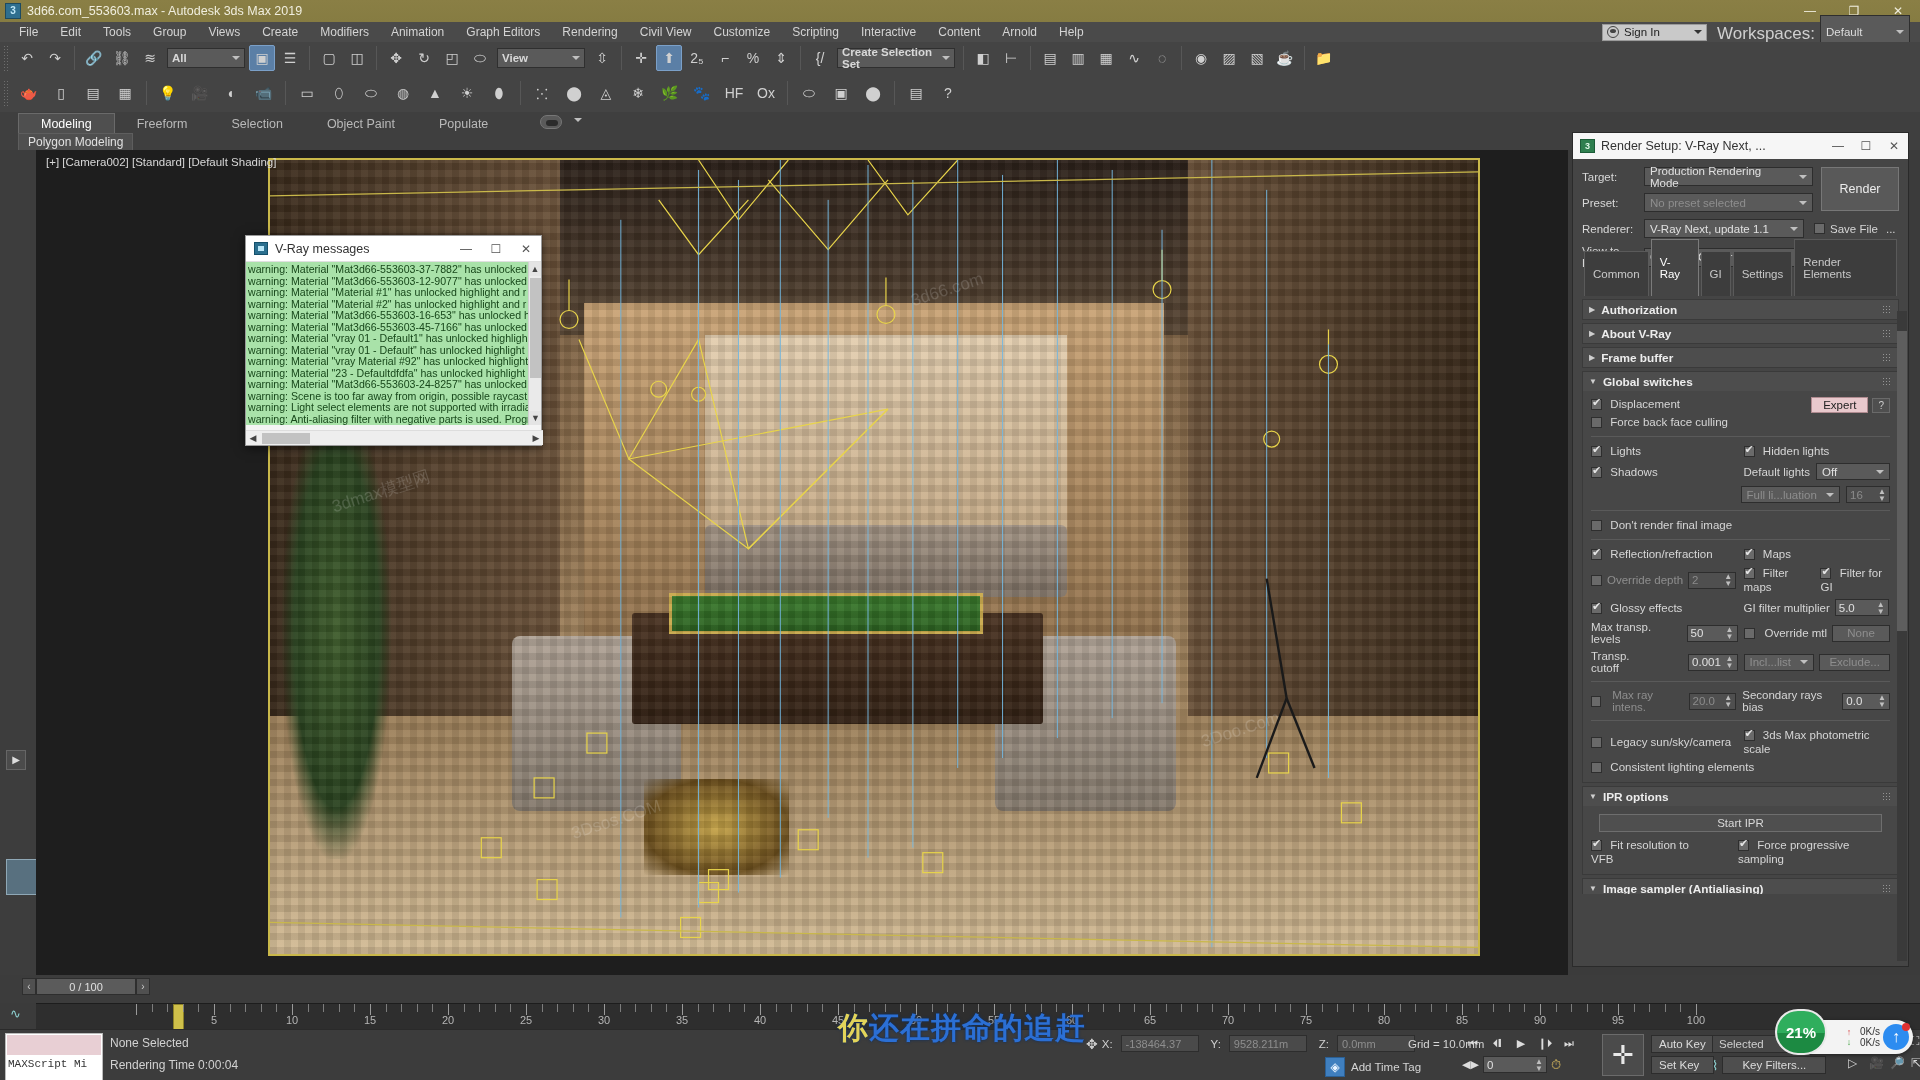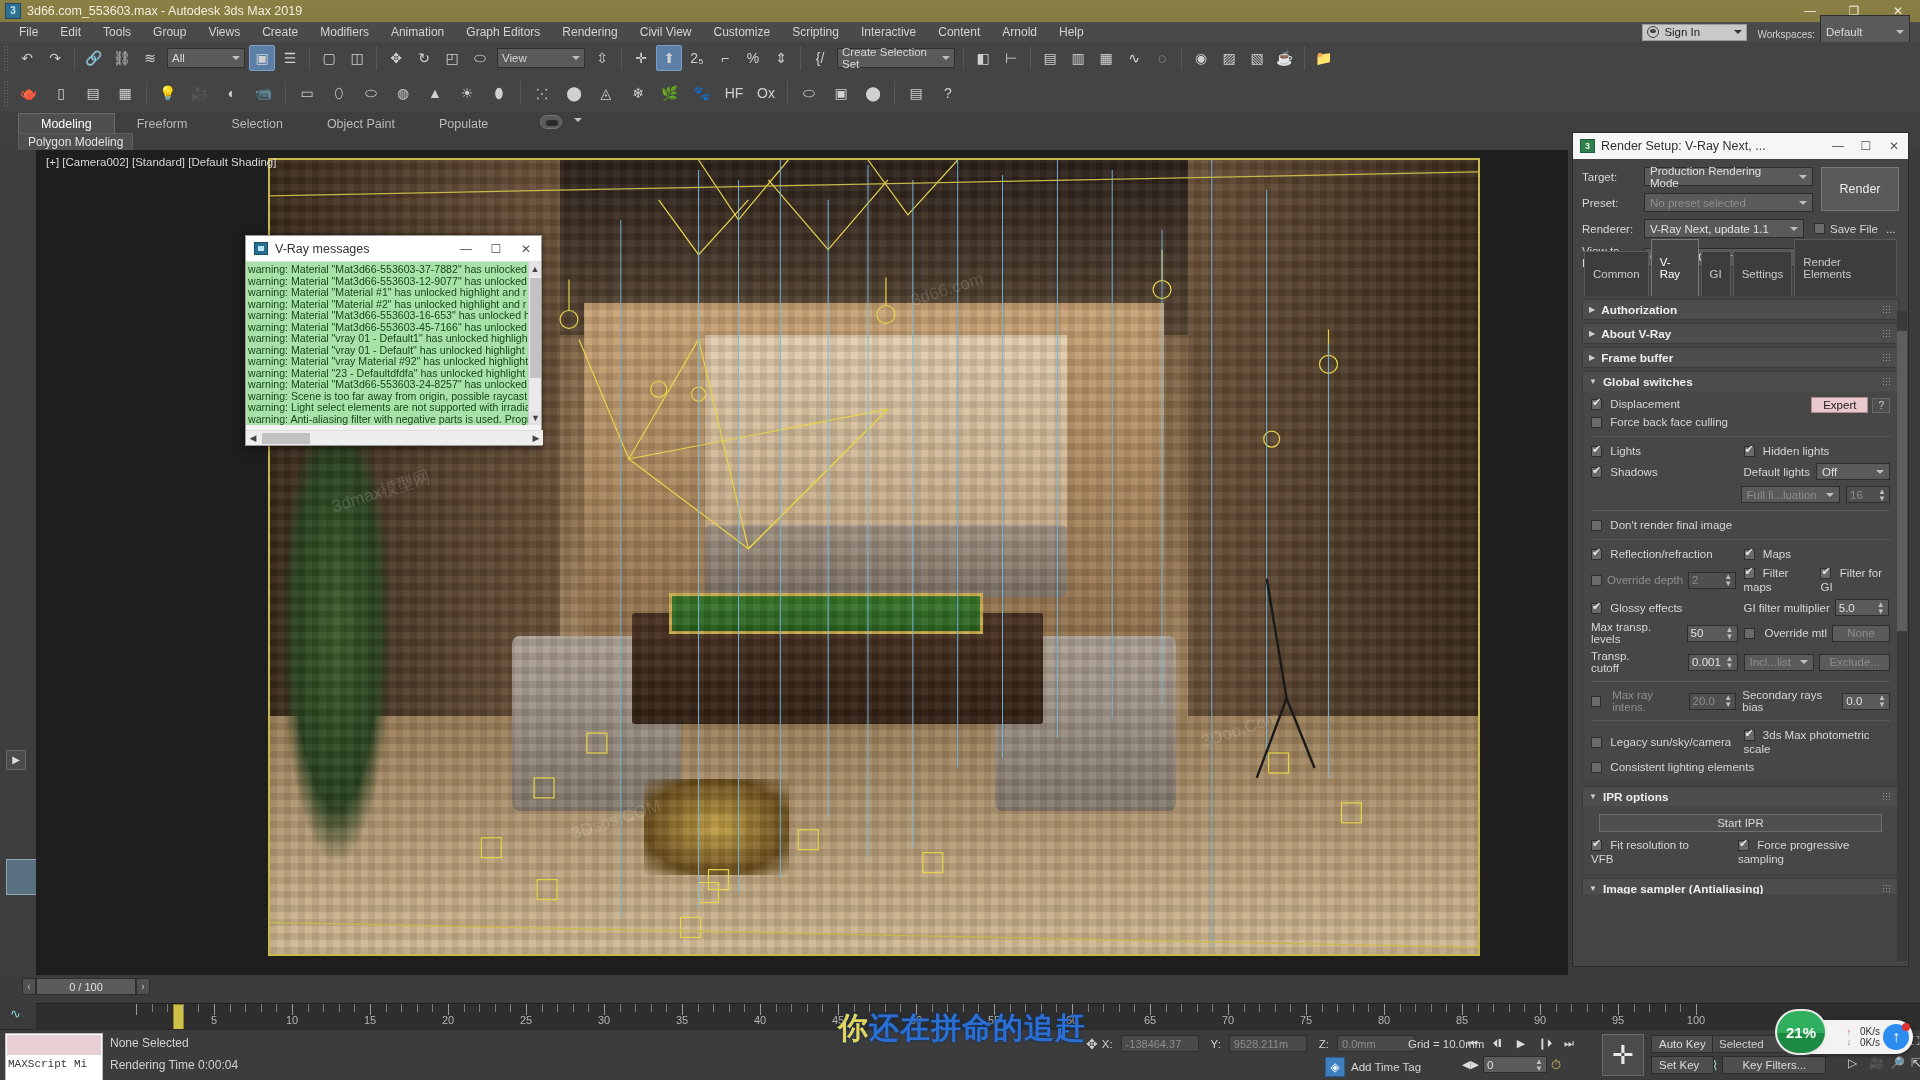--- a/index.html
+++ b/index.html
@@ -23,36 +23,36 @@
   .menuitem { padding:2px 11px; font-size:12px; color:#d4d4d4; white-space:nowrap; }
   .signin-wrap { position:absolute; right:0; top:22px; height:20px; display:flex; align-items:center; }
   .signin { display:flex; align-items:center; background:#c9c9c9; color:#222; height:17px;
     padding:0 4px; min-width:105px; border:1px solid #9a9a9a; }
   .signin .ava { width:12px; height:12px; border-radius:50%; border:1.4px solid #444; margin-right:5px; position:relative;}
   .signin .ava:after{content:"";position:absolute;left:2px;top:2px;width:6px;height:4px;border-radius:50%;background:#444;}
   .signin .lbl { flex:1; font-size:11.5px; }
   .caret { width:0;height:0;border-left:4px solid transparent;border-right:4px solid transparent;
     border-top:4px solid #333; margin-left:6px;}
   .caret.light{border-top-color:#c0c0c0;}
-  .ws-lbl{margin:4px 5px 0 10px;font-size:10px;color:#cfcfcf;}
+  .ws-lbl{margin:4px 5px 0 10px;font-size:17px;color:#cfcfcf;}
   .ws-box{background:#5a5a5a;border:1px solid #2e2e2e;height:17px;min-width:90px;display:flex;
     align-items:center;padding:16px 5px;font-size:11.5px;color:#dcdcdc;margin-right:10px;}
 
   
   .toolbar1 { position:absolute; left:0; top:42px; width:1920px; height:32px; background:#444; display:flex; align-items:center;}
   .toolbar2 { position:absolute; left:0; top:74px; width:1920px; height:38px; background:#444; display:flex; align-items:center;}
   .grip { width:7px; height:26px; margin:0 3px;
     background-image:radial-gradient(#6e6e6e 1px, transparent 1px); background-size:3px 3px; }
   .tbtn { width:26px;height:26px;margin:0 1px;display:flex;align-items:center;justify-content:center;
     color:#d0d0d0;font-size:14px;border:1px solid transparent;border-radius:2px;position:relative;}
   .tbtn.on{background:#5b7fa6;border-color:#7ba0c8;}
   .tbtn.big{width:30px;height:30px;}
   .sep { width:1px;height:24px;background:#333;margin:0 5px;border-right:1px solid #575757;}
   .combo { height:20px;background:#5a5a5a;border:1px solid #2f2f2f;display:flex;align-items:center;
-    padding:0 4px;font-size:11.5px;color:#d8d8d8;margin:0 3px;}
+    padding:0 4px;font-size:11.5px;color:#d8d8d8;margin:0 3px;font-weight:bold;}
   .combo .cv{flex:1;}
 
   
   .ribbon { position:absolute; left:0; top:112px; width:1920px; height:38px; background:#3f3f3f;}
   .ribbon-tabs { position:absolute; left:18px; top:0; height:22px; display:flex; align-items:flex-end;}
   .rtab { padding:3px 22px 3px 22px; font-size:12.5px; color:#b9b9b9;}
   .rtab.active { background:#4f4f4f; color:#fff; border:1px solid #6a6a6a; border-bottom:none;}
   .ribbon-sub { position:absolute; left:18px; top:22px; height:16px; display:flex; align-items:center;}
   .rsub { background:#4f4f4f; padding:1px 9px; font-size:12px; color:#e0e0e0; border:1px solid #5e5e5e;}
   .ribbon-pill{position:absolute;left:540px;top:3px;width:22px;height:14px;border-radius:7px;background:#5a5a5a;

